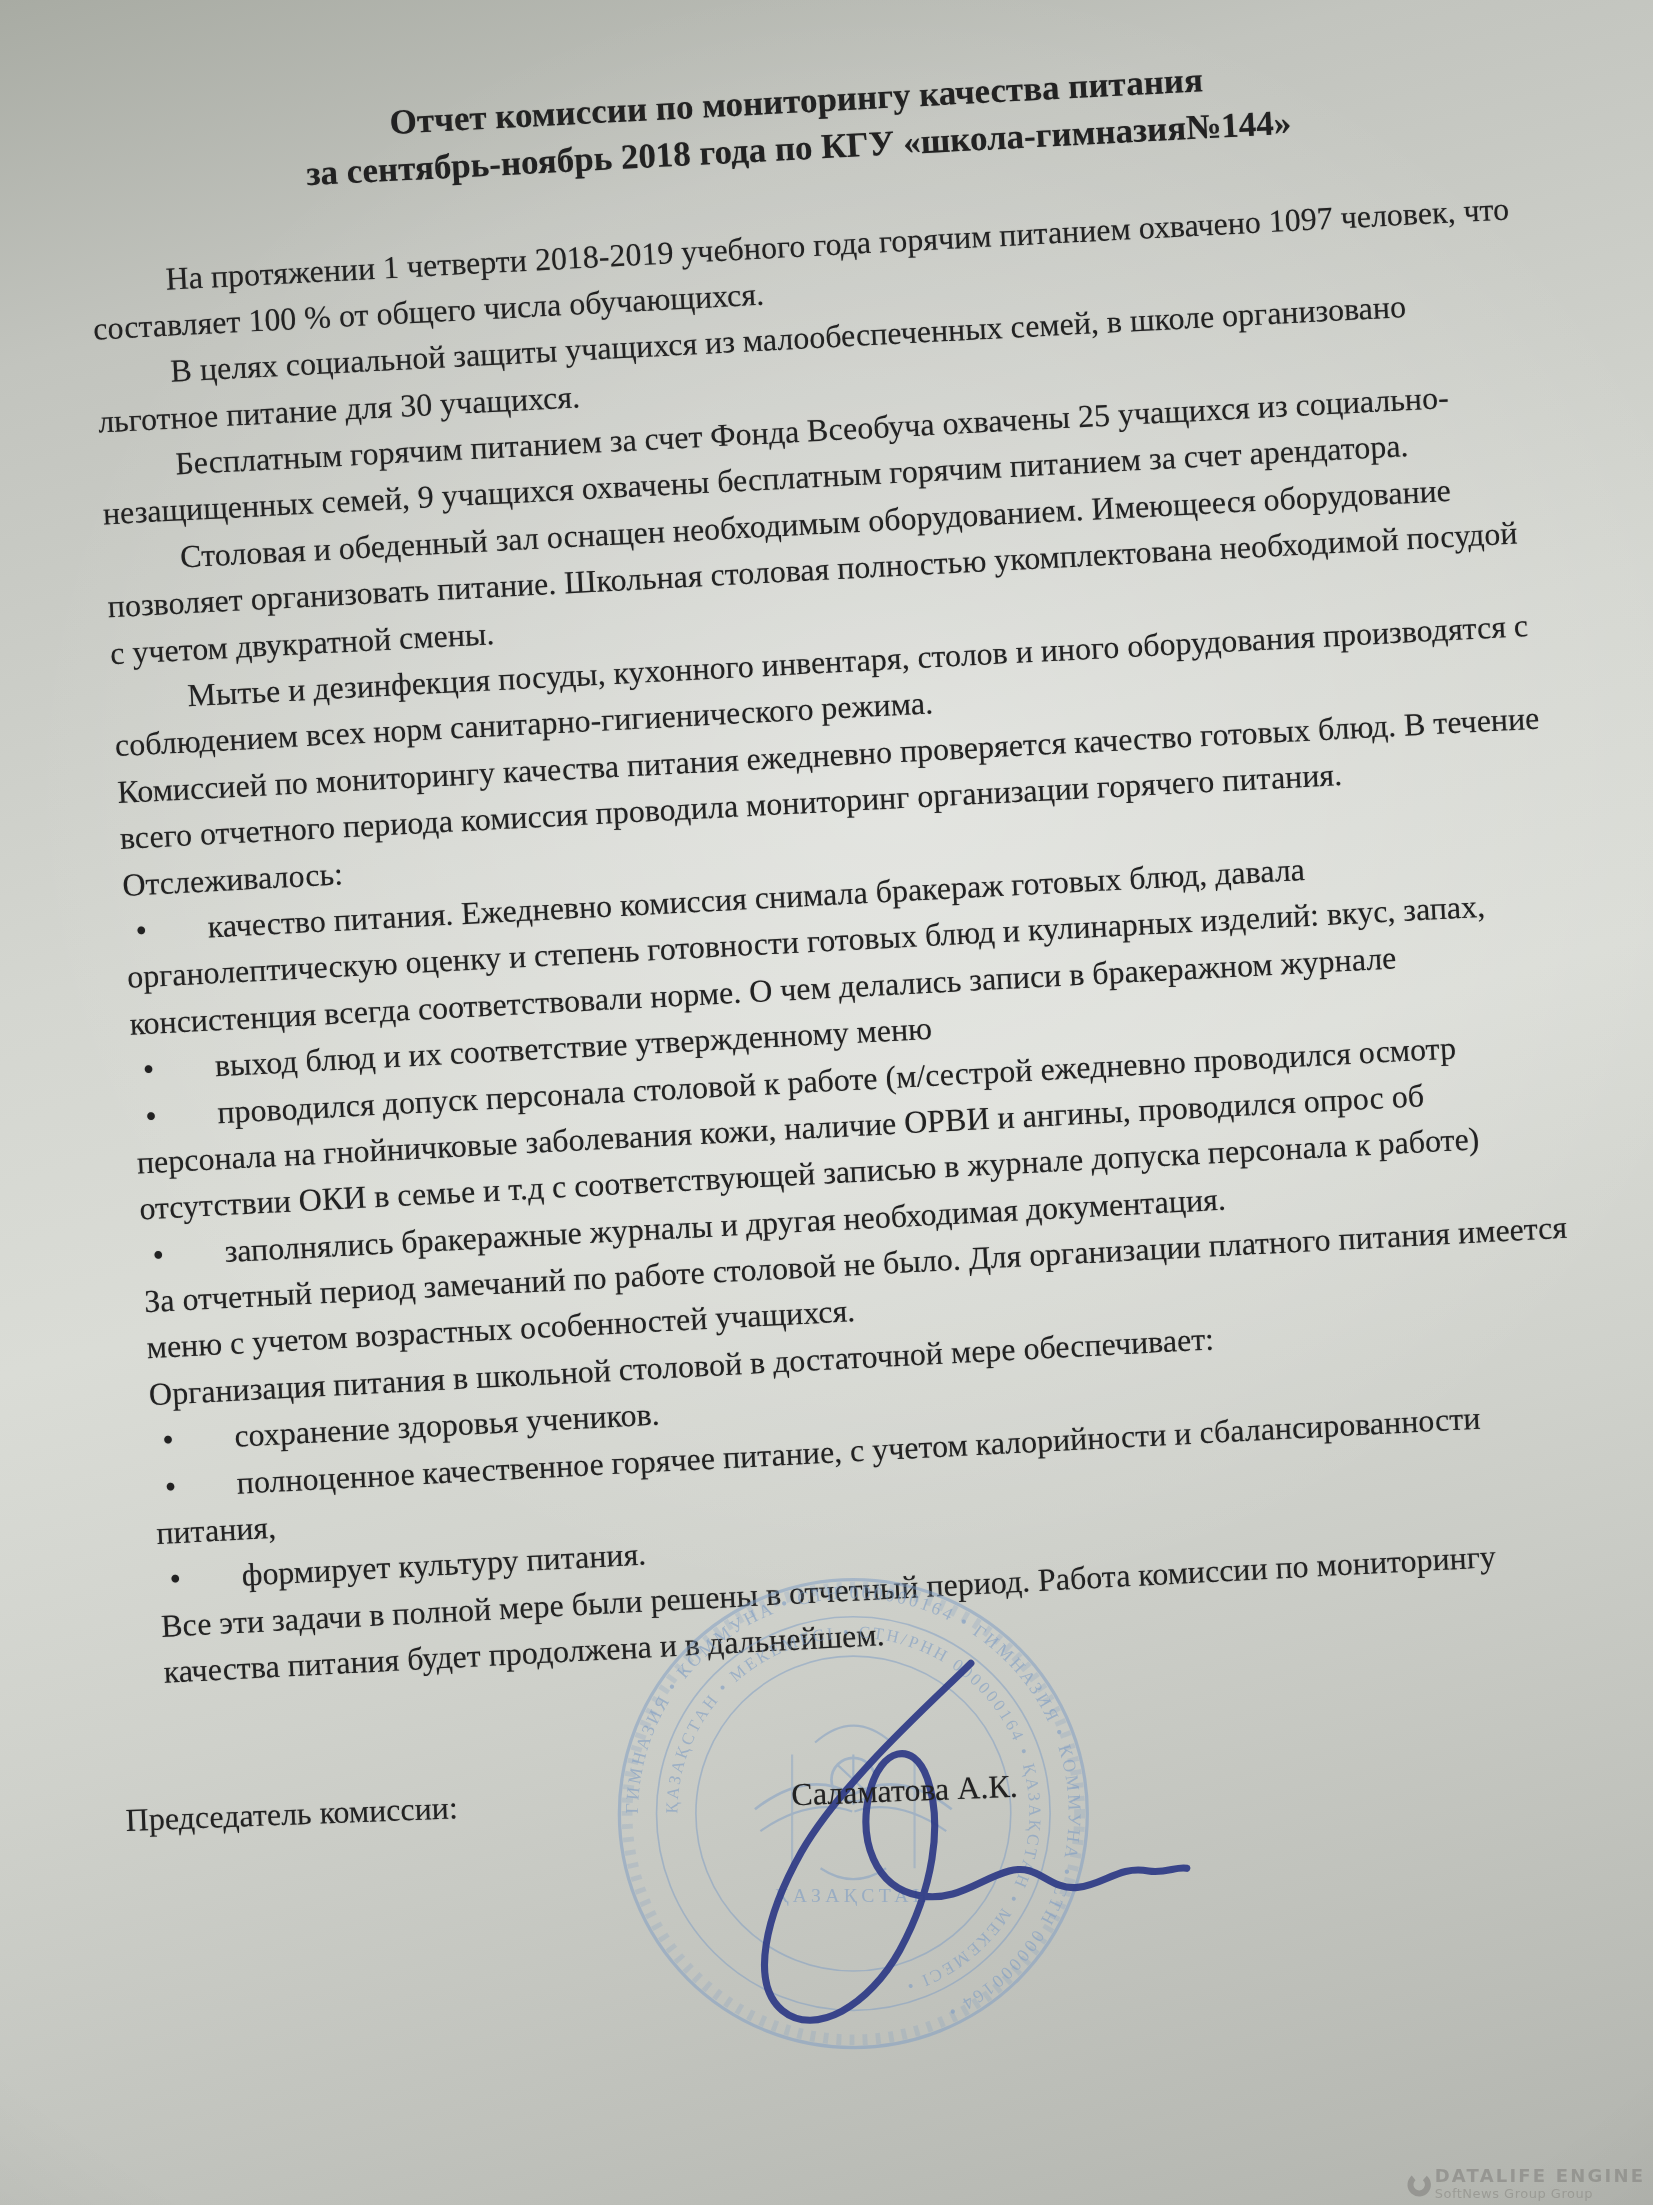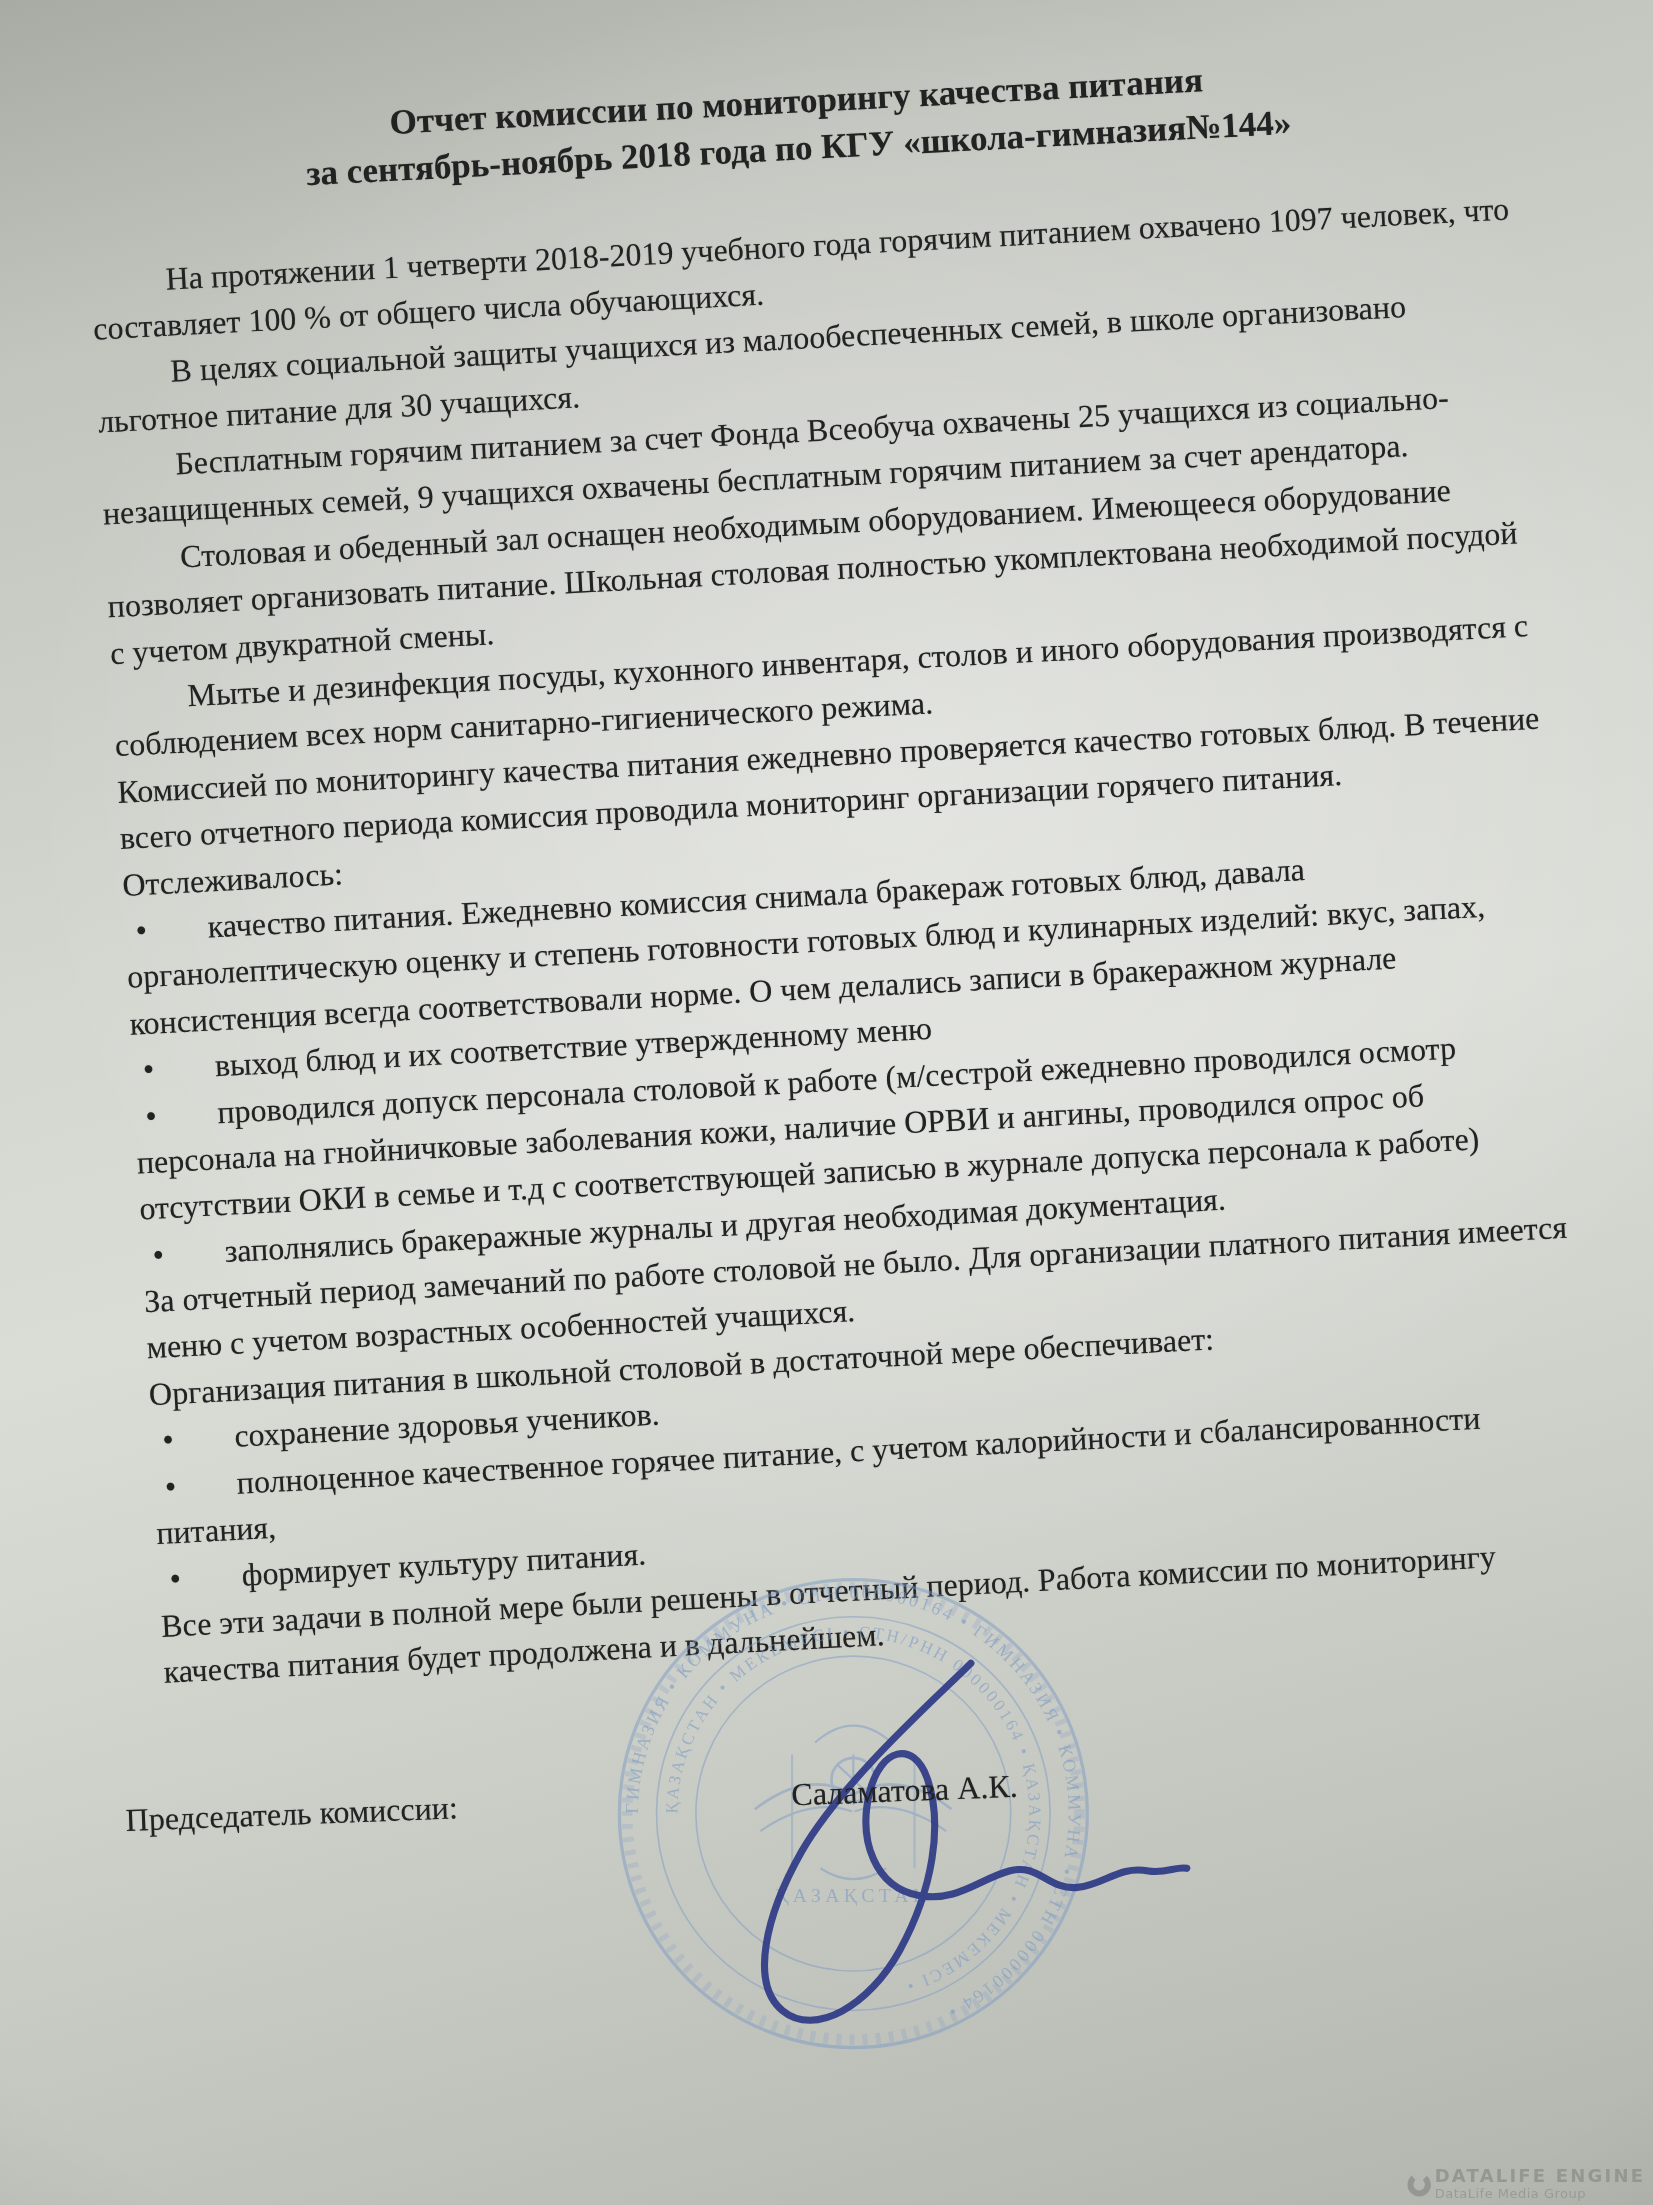--- a/index.html
+++ b/index.html
@@ -128,16 +128,16 @@
 </div>
 
 <div class="vignette"></div>
 
 <div class="wm">
   <svg width="28.4" height="31" viewBox="0 0 52 56">
     <circle cx="26" cy="32" r="16" fill="none" stroke="#8f8f8b" stroke-width="11" stroke-dasharray="78 23" transform="rotate(-50 26 32)"></circle>
   </svg>
   <div class="wm-texts">
     <span class="wm-brand">DataLife Engine</span>
-    <span class="wm-sub">DataLife Media Group</span>
+    <span class="wm-sub">SoftNews Group Group</span>
   </div>
 </div>
 
 
 </body></html>

